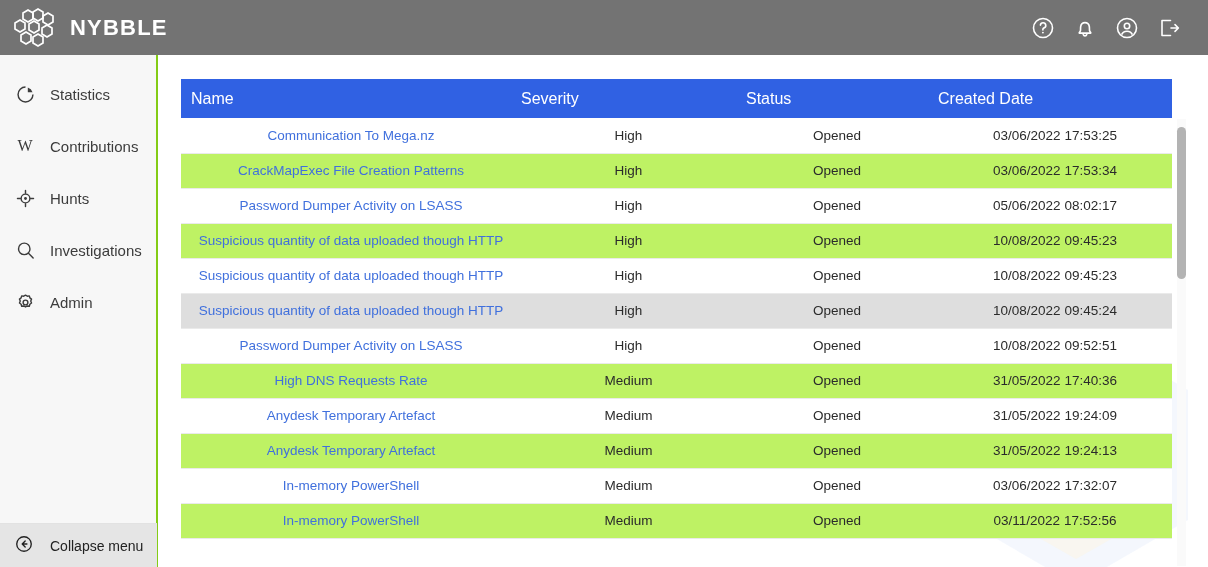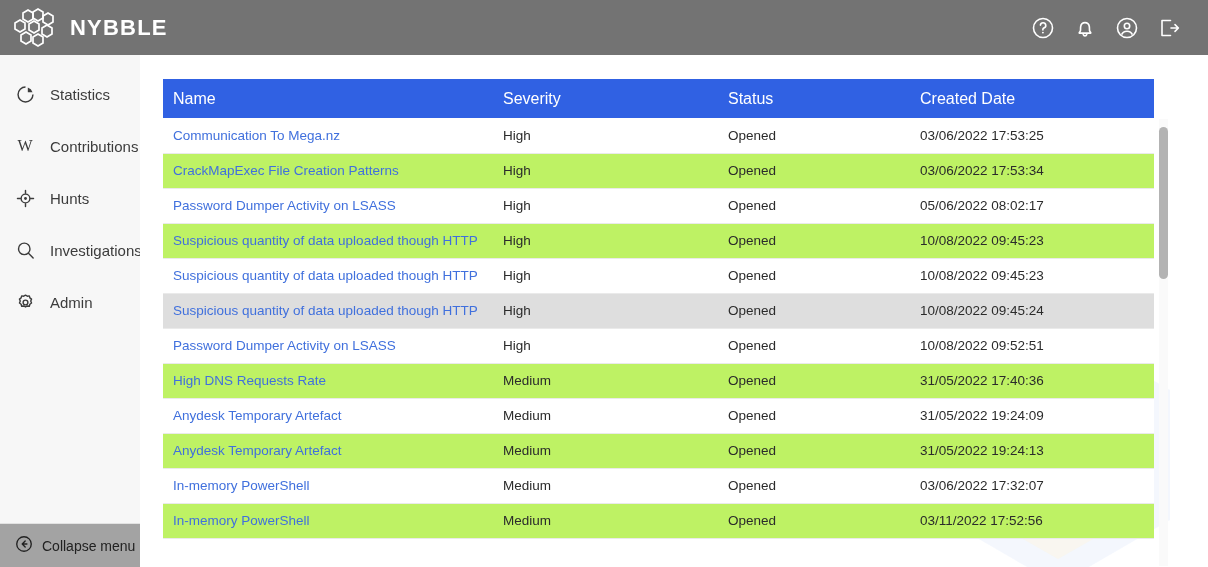--- a/index.html
+++ b/index.html
@@ -52,29 +52,29 @@
   }
   .nav-item .nav-ico {
     width: 22px; height: 22px; flex: 0 0 22px;
     display: flex; align-items: center; justify-content: center;
   }
   .nav-item.active { background: #3061E3; color: #ffffff; }
   #sidebar-footer {
     position: absolute; left: 0; bottom: 0;
     width: 157px; height: 44px;
     border-top: 1px solid #E2E2E2;
-    display: flex; align-items: center; gap: 8px;
+    display: flex; align-items: center; gap: 16px;
     padding-left: 14px;
     font-size: 14px; color: #222; cursor: pointer;
-    background: #a3a3a3;
+    background: #e5e5e5;
   }
 
   
   #main {
-    position: absolute; left: 140px; top: 55px;
+    position: absolute; left: 158px; top: 55px;
     width: 1050px; height: 512px;
     background: #ffffff; overflow: hidden;
   }
   #watermark {
     position: absolute; right: -18px; bottom: -40px;
     width: 300px; height: 300px; opacity: .30;
     pointer-events: none;
   }
   #table-wrap {
     position: absolute; left: 23px; top: 24px;
@@ -84,21 +84,21 @@
   table { border-collapse: collapse; width: 991px; table-layout: fixed; }
   thead th {
     background: #3061E3; color: #ffffff;
     font-size: 16px; font-weight: normal; text-align: left;
     height: 39px; padding: 0 0 0 10px;
   }
   th.c-name { width: 330px; }
   th.c-sev  { width: 225px; }
   th.c-stat { width: 192px; }
   th.c-date { width: 244px; }
-  tbody tr { height: 35px; }
+  tbody tr { height: 35px; text-align: center; }
   tbody tr.even { background: #ffffff; }
   tbody tr.odd  { background: #bef264; }
   tbody tr.hover { background: #DEDEDE; }
   tbody td {
     font-size: 13.5px; color: #2B2B2B;
     padding: 0 0 0 10px;
     border-bottom: 1px solid #EAEAEA;
     white-space: nowrap; overflow: hidden;
   }
   tbody td.namecell { color: #4070DD; cursor: pointer; }

